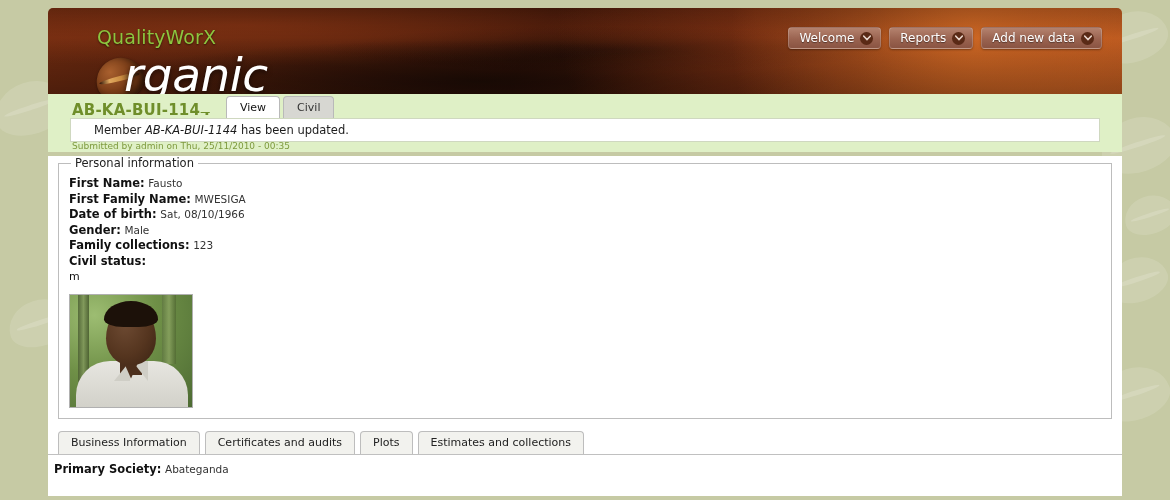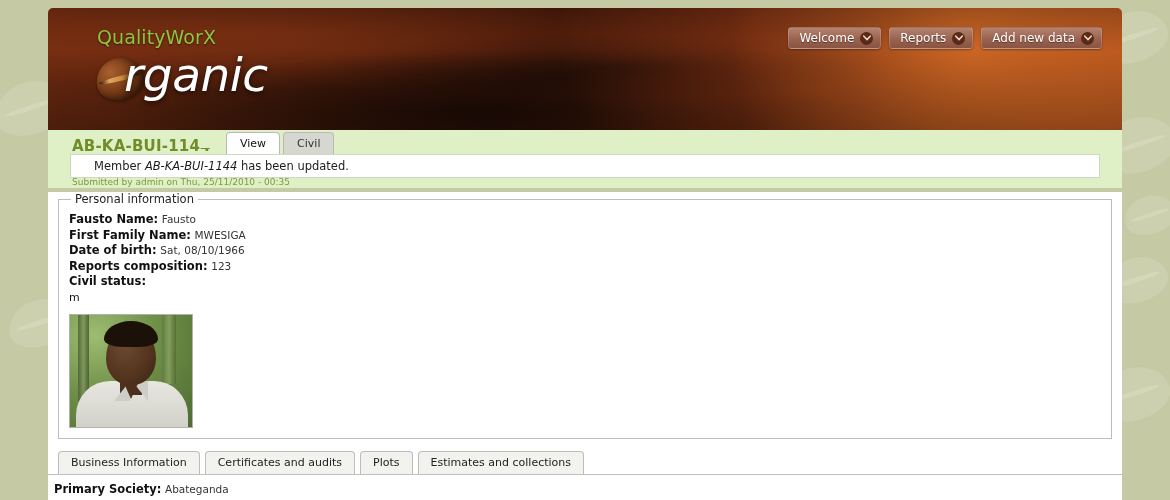--- a/index.html
+++ b/index.html
@@ -42,21 +42,21 @@
   .page {
     position: absolute;
     left: 48px; top: 8px;
     width: 1074px;
     height: 520px;
   }
 
   
   .banner {
     position: relative;
-    height: 122px;
+    height: 86px;
     border-radius: 5px 5px 0 0;
     overflow: hidden;
     background:
       radial-gradient(circle at 86% 30%, rgba(214,109,38,0.85) 0%, rgba(214,109,38,0) 26%),
       radial-gradient(circle at 97% 78%, rgba(186,86,30,0.7) 0%, rgba(186,86,30,0) 22%),
       radial-gradient(circle at 66% 12%, rgba(150,58,22,0.55) 0%, rgba(150,58,22,0) 28%),
       radial-gradient(ellipse at 40% 85%, rgba(24,10,5,0.85) 0%, rgba(24,10,5,0) 40%),
       radial-gradient(ellipse at 18% 20%, rgba(140,54,20,0.75) 0%, rgba(140,54,20,0) 42%),
       radial-gradient(ellipse at 52% 48%, rgba(18,8,4,0.75) 0%, rgba(18,8,4,0) 36%),
       linear-gradient(120deg, #6d2a10 0%, #53200c 22%, #3a1408 45%, #5e250e 68%, #8d3a14 88%, #b4551f 100%);
@@ -401,33 +401,37 @@
     </div>
     <div class="submitted">Submitted by admin on Thu, 25/11/2010 - 00:35</div>
   </div>
 
   <div class="content">
 
     <fieldset class="panel">
       <legend>Personal information</legend>
 
       <div class="field">
-        <span class="lbl">Fausto Name:</span>
+        <span class="lbl">First Name:</span>
         <span class="val">Fausto</span>
       </div>
       <div class="field">
         <span class="lbl">First Family Name:</span>
         <span class="val">MWESIGA</span>
       </div>
       <div class="field">
         <span class="lbl">Date of birth:</span>
         <span class="val">Sat, 08/10/1966</span>
       </div>
       <div class="field">
-        <span class="lbl">Reports composition:</span>
+        <span class="lbl">Gender:</span>
+        <span class="val">Male</span>
+      </div>
+      <div class="field">
+        <span class="lbl">Family collections:</span>
         <span class="val">123</span>
       </div>
       <div class="field field-block">
         <span class="lbl">Civil status:</span>
         <span class="val">m</span>
       </div>
 
       <div class="photo">
         <div class="bg"></div>
         <div class="trunk"></div>

